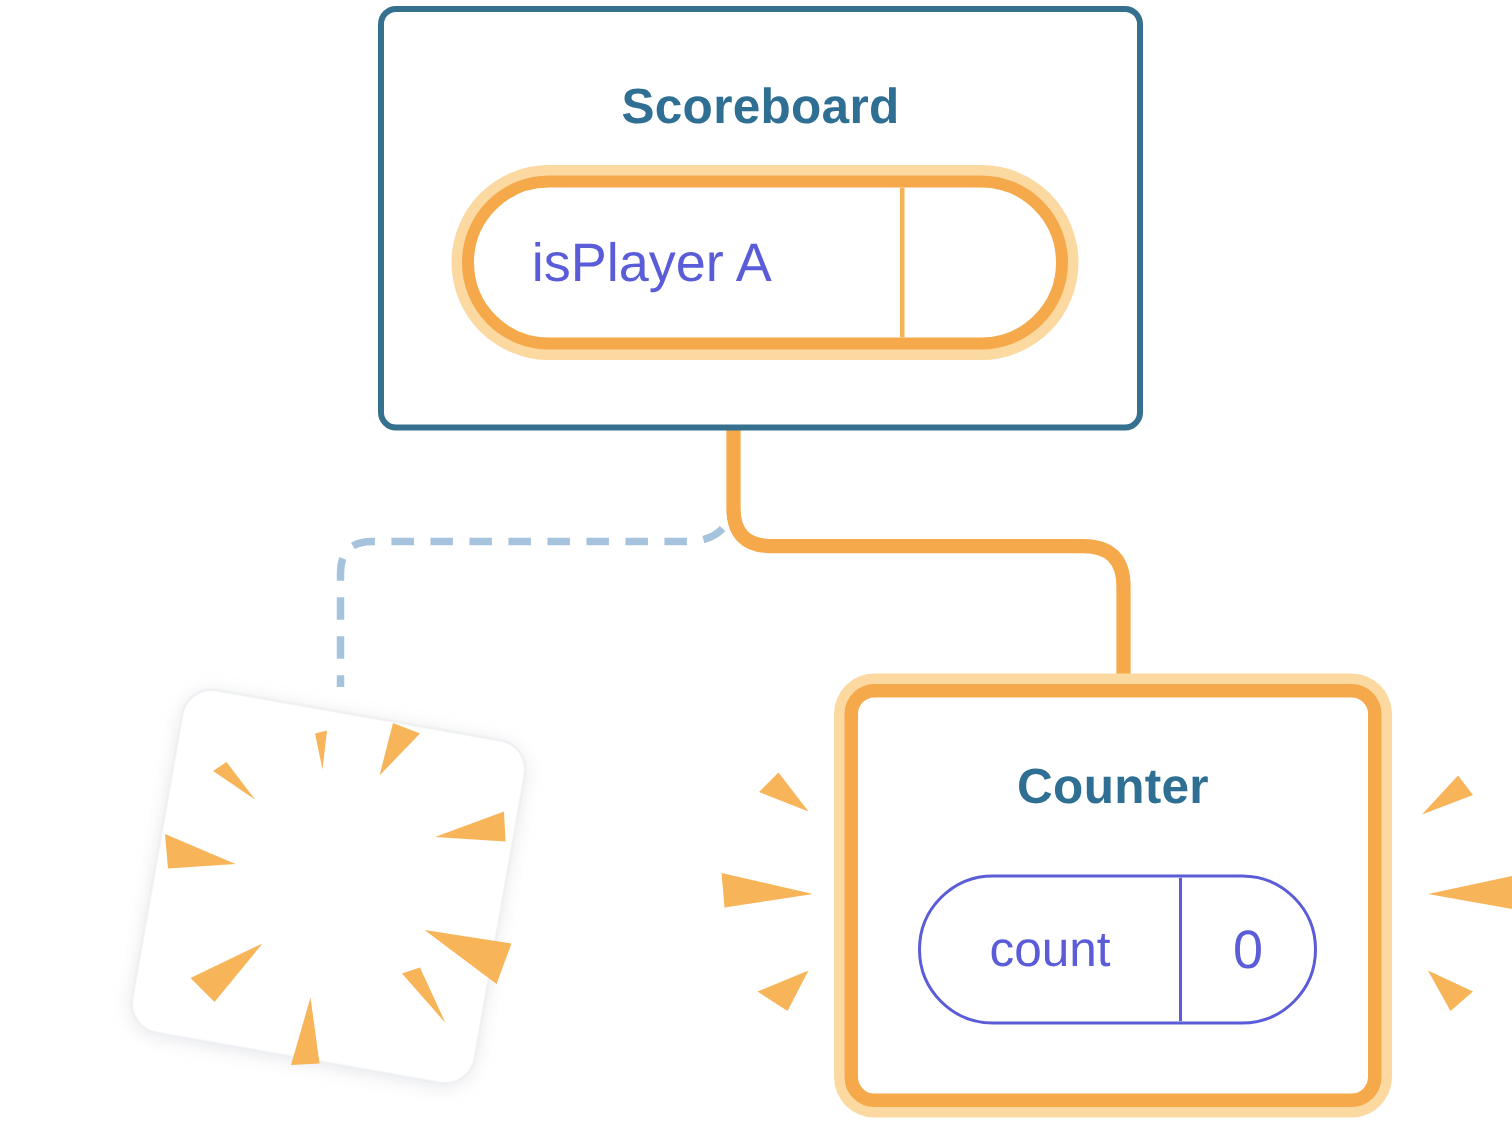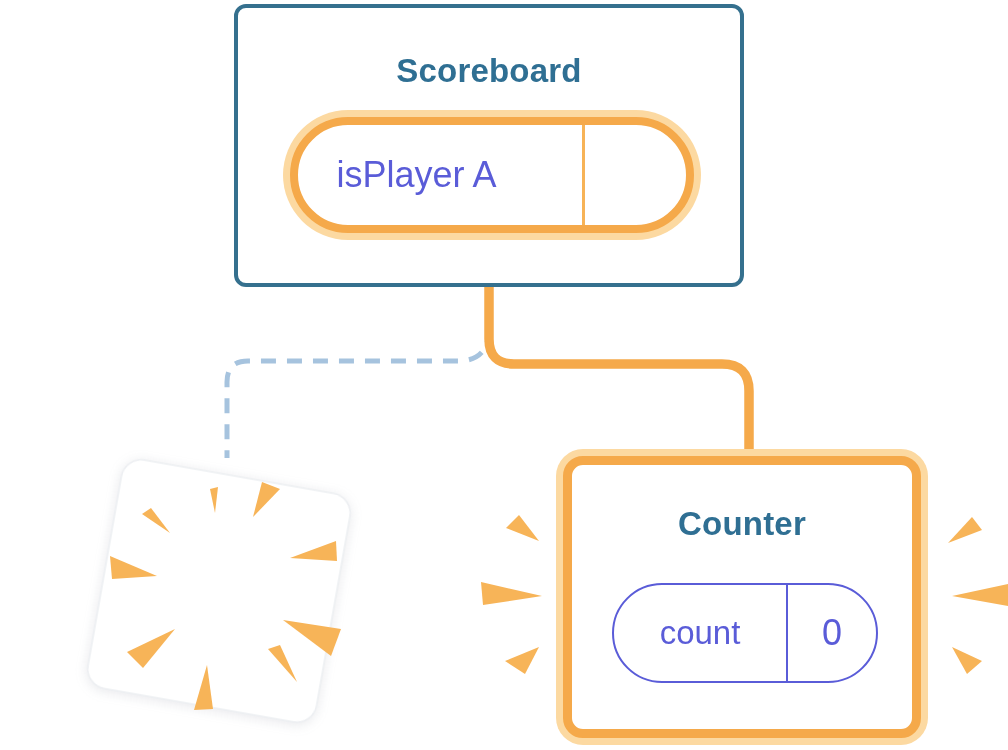--- a/index.html
+++ b/index.html
@@ -30,21 +30,21 @@
   }
   .card-title{
     text-align:center;
     font-size:33px;
     font-weight:600;
     letter-spacing:0.2px;
     color:var(--teal-text);
   }
   
   .scoreboard{
-    left:234px;top:4px;width:510px;height:283px;
+    left:252px;top:4px;width:510px;height:283px;
     border:4px solid var(--teal-border);
     border-radius:12px;
   }
   .scoreboard .card-title{margin-top:44px;}
   .state-pill{
     position:absolute;
     display:flex;align-items:stretch;
     background:#fff;
   }
   .pill-hl{

